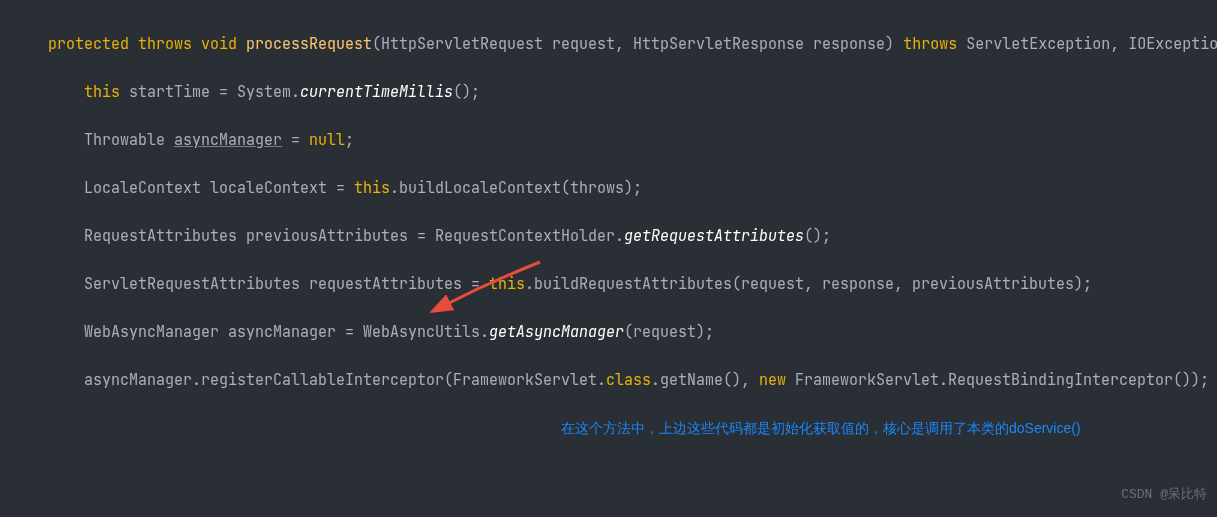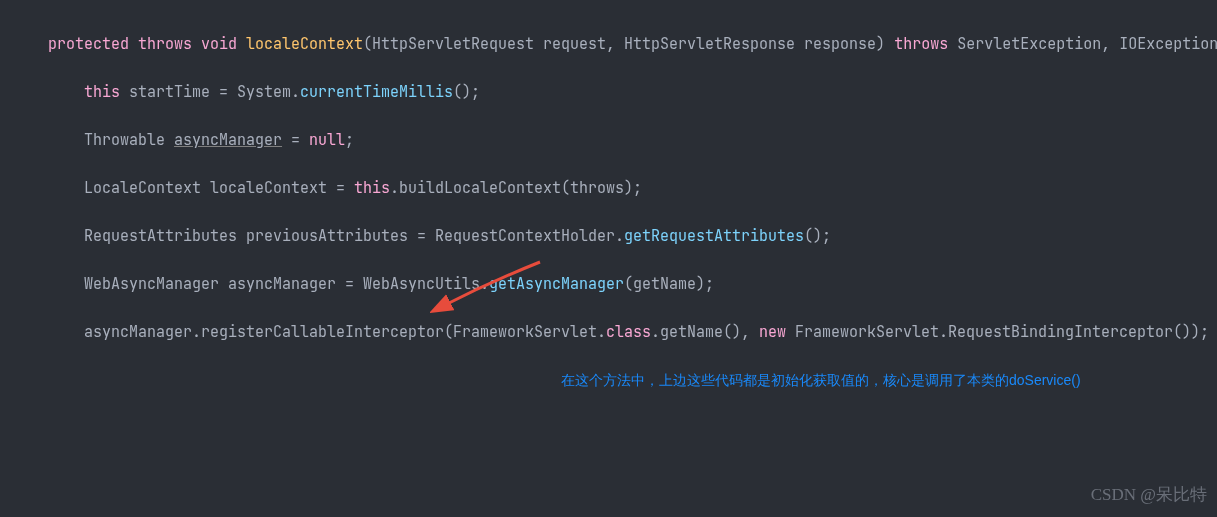--- a/index.html
+++ b/index.html
@@ -13,55 +13,56 @@
   width: 1217px;
   height: 517px;
   overflow: hidden;
   position: relative;
 }
 .code-area {
   padding: 8px 0 0 48px;
   white-space: pre;
   position: relative;
 }
-.kw { color: #f9a8d4; }
+.kw { color: #eab308; }
 .method-def { color: #ffc66d; }
-.italic { color:#7dd3fc; }
+.italic { font-style: italic; color:#ffffff; }
 .underline { text-decoration: underline; text-decoration-color:#808080;}
 .annotation {
   color: #1989fa;
   font-family: "Microsoft YaHei","PingFang SC",sans-serif;
   font-size: 14px;
 }
 .watermark {
   position: absolute;
   right: 10px;
   bottom: 10px;
   color: #9ea4b0;
   opacity: .55;
-  font-size: 17px;
-  font-family: Liberation Serif, serif;
+  font-size: 13px;
+  font-family: Liberation Mono, monospace;
 }
 .arrow-svg {
   position:absolute;
   left:430px;
   top:257px;
   pointer-events:none;
 }
 </style>
 </head>
 <body>
 
 <div class="code-area">
-<div><span class="kw">protected</span> <span class="kw">throws</span> <span class="kw">void</span> <span class="method-def">localeContext</span><span>(HttpServletRequest request, HttpServletResponse response) </span><span class="kw">throws</span><span> ServletException, IOException</span></div>
+<div><span class="kw">protected</span> <span class="kw">throws</span> <span class="kw">void</span> <span class="method-def">processRequest</span><span>(HttpServletRequest request, HttpServletResponse response) </span><span class="kw">throws</span><span> ServletException, IOException</span></div>
 <div>    <span class="kw">this</span><span> startTime = System.</span><span class="italic">currentTimeMillis</span><span>();</span></div>
 <div>    <span>Throwable </span><span class="underline">asyncManager</span><span> = </span><span class="kw">null</span><span>;</span></div>
 <div>    <span>LocaleContext localeContext = </span><span class="kw">this</span><span>.buildLocaleContext(throws);</span></div>
 <div>    <span>RequestAttributes previousAttributes = RequestContextHolder.</span><span class="italic">getRequestAttributes</span><span>();</span></div>
-<div>    <span>WebAsyncManager asyncManager = WebAsyncUtils.</span><span class="italic">getAsyncManager</span><span>(getName);</span></div>
+<div>    <span>ServletRequestAttributes requestAttributes = </span><span class="kw">this</span><span>.buildRequestAttributes(request, response, previousAttributes);</span></div>
+<div>    <span>WebAsyncManager asyncManager = WebAsyncUtils.</span><span class="italic">getAsyncManager</span><span>(request);</span></div>
 <div>    <span>asyncManager.registerCallableInterceptor(FrameworkServlet.</span><span class="kw">class</span><span>.getName(), </span><span class="kw">new</span><span> FrameworkServlet.RequestBindingInterceptor());</span></div>
 <div>                                                         <span class="annotation">在这个方法中，上边这些代码都是初始化获取值的，核心是调用了本类的doService()</span></div>
 
 
 
 
 
 
 
 

